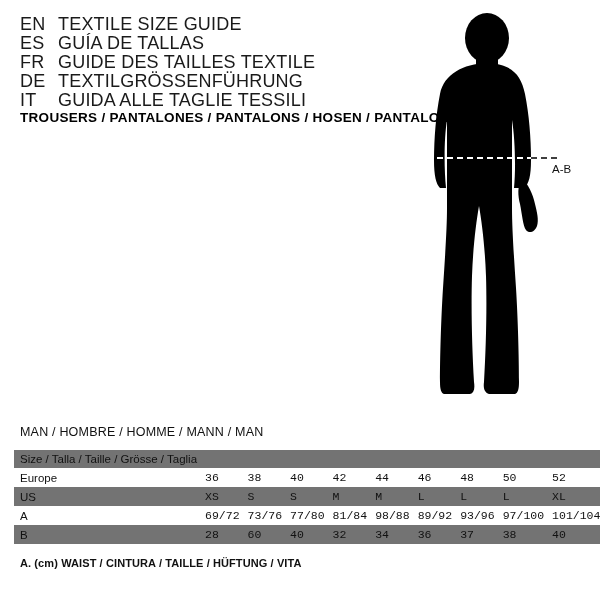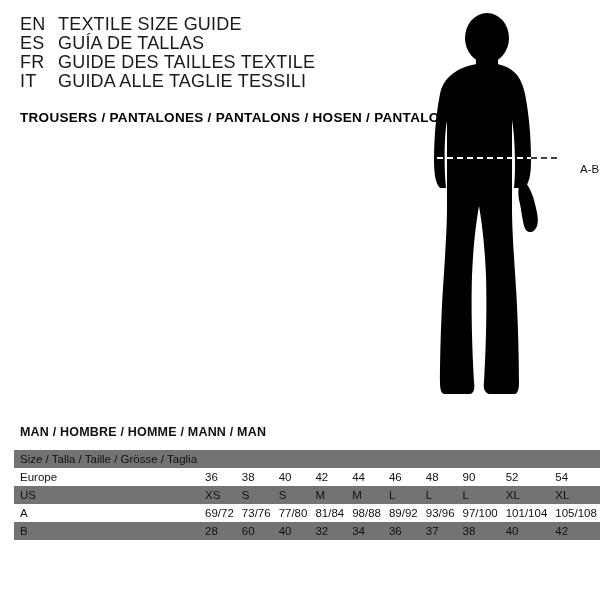--- a/index.html
+++ b/index.html
@@ -56,33 +56,33 @@
     left: 400px;
     top: 8px;
     width: 200px;
     height: 400px;
   }
   .figure-wrap svg {
     display: block;
   }
   .ab-label {
     position: absolute;
-    left: 180px;
+    left: 152px;
     top: 155px;
     font-size: 11.5px;
     color: #111111;
   }
 
   
   .man-title {
     position: absolute;
     left: 20px;
     top: 425px;
     font-size: 12.5px;
-    font-weight: bold;
+    font-weight: normal;
     letter-spacing: 0.2px;
   }
 
   table.size-table {
     position: absolute;
     left: 14px;
     top: 450px;
     width: 572px;
     border-collapse: collapse;
     font-size: 11.5px;
@@ -94,20 +94,21 @@
   }
   table.size-table tr.shade {
     background: #737373;
   }
   table.size-table td.label-col {
     width: 86px;
     padding-left: 6px;
   }
   table.size-table td.val {
     width: 47px;
+    font-family: Liberation Mono, monospace;
   }
 
   .footnotes {
     position: absolute;
     left: 20px;
     top: 556px;
     font-size: 11px;
     line-height: 15px;
     font-weight: bold;
     letter-spacing: 0.1px;
@@ -122,20 +123,24 @@
     <span class="lang-code">EN</span>
     <span class="lang-title">TEXTILE SIZE GUIDE</span>
   </div>
   <div class="lang-row">
     <span class="lang-code">ES</span>
     <span class="lang-title">GUÍA DE TALLAS</span>
   </div>
   <div class="lang-row">
     <span class="lang-code">FR</span>
     <span class="lang-title">GUIDE DES TAILLES TEXTILE</span>
+  </div>
+  <div class="lang-row">
+    <span class="lang-code">DE</span>
+    <span class="lang-title">TEXTILGRÖSSENFÜHRUNG</span>
   </div>
   <div class="lang-row">
     <span class="lang-code">IT</span>
     <span class="lang-title">GUIDA ALLE TAGLIE TESSILI</span>
   </div>
 </div>
 
 <div class="section-title">TROUSERS / PANTALONES / PANTALONS / HOSEN / PANTALONI</div>
 
 <div class="figure-wrap">
@@ -209,21 +214,21 @@
     </tr>
     <tr>
       <td class="label-col">Europe</td>
       <td class="val">36</td>
       <td class="val">38</td>
       <td class="val">40</td>
       <td class="val">42</td>
       <td class="val">44</td>
       <td class="val">46</td>
       <td class="val">48</td>
-      <td class="val">90</td>
+      <td class="val">50</td>
       <td class="val">52</td>
       <td class="val">54</td>
 
     </tr>
     <tr class="shade">
       <td class="label-col">US</td>
       <td class="val">XS</td>
       <td class="val">S</td>
       <td class="val">S</td>
       <td class="val">M</td>
@@ -260,13 +265,14 @@
       <td class="val">37</td>
       <td class="val">38</td>
       <td class="val">40</td>
       <td class="val">42</td>
 
     </tr>
   </tbody>
 </table>
 
 <div class="footnotes">
+  <div>A. (cm) WAIST / CINTURA / TAILLE / HÜFTUNG / VITA</div>
 </div>
 
 </body></html>

